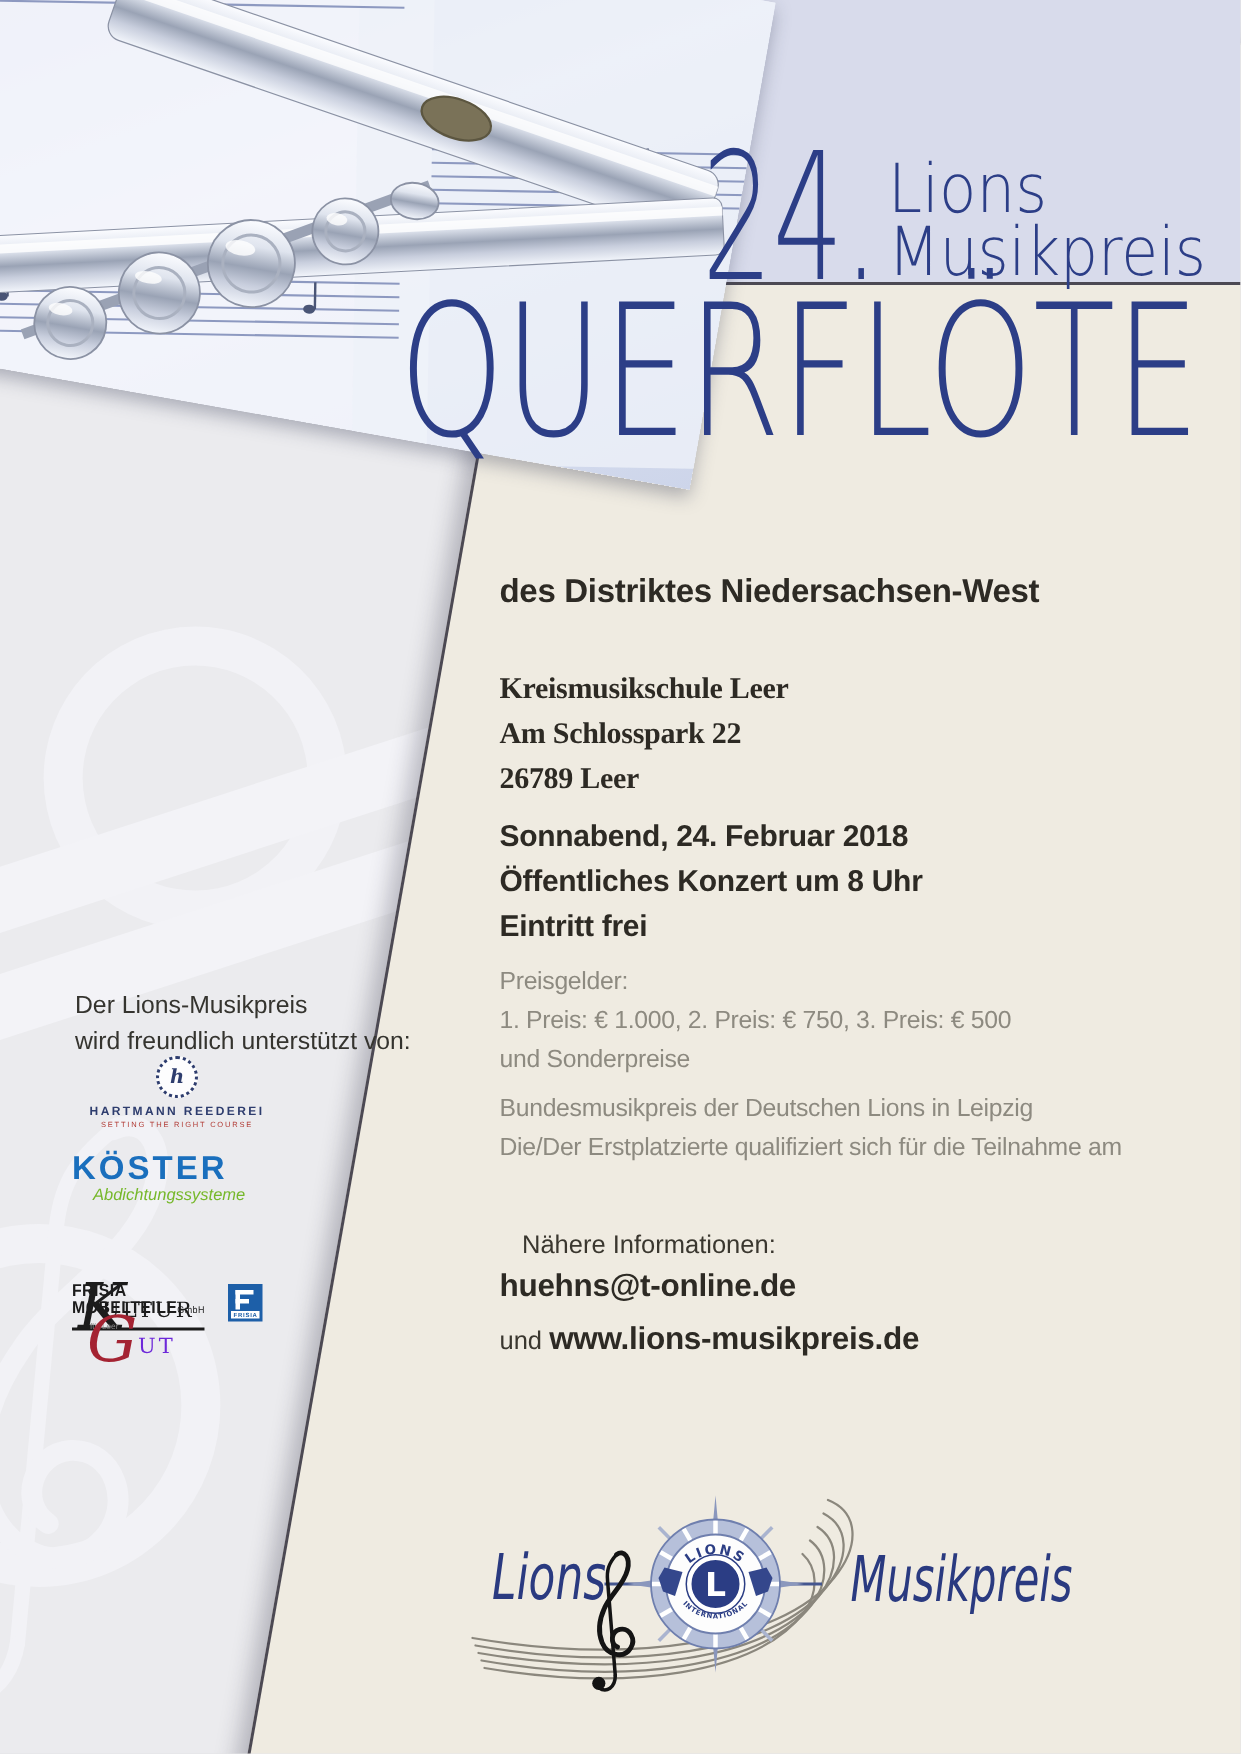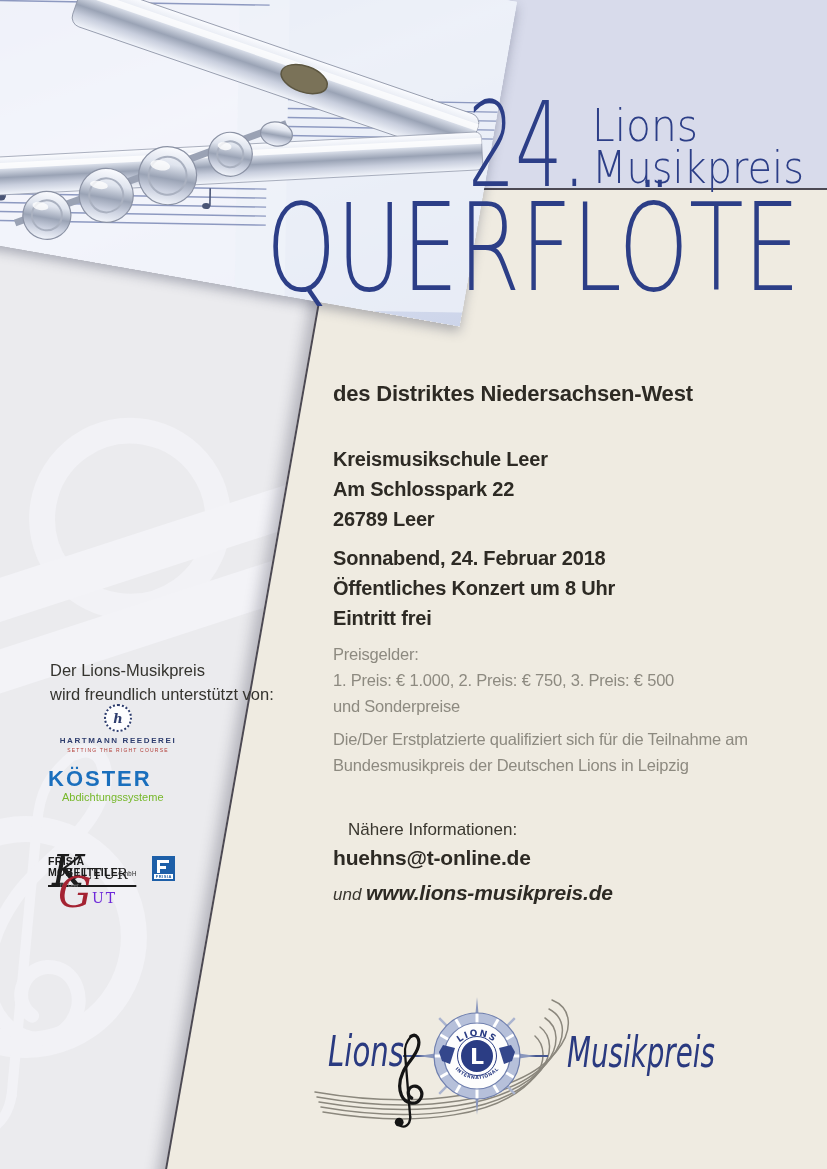--- a/index.html
+++ b/index.html
@@ -37,21 +37,21 @@
   #sb-intro{left:50px;top:658px;font-size:16.5px;color:#35342f;line-height:24px;}
   #hartmann{left:50px;top:704px;width:136px;text-align:center;}
   #hartmann .ring{width:24px;height:24px;border:2px dotted #2e3d6e;border-radius:50%;
      margin:0 auto 4px auto;display:flex;align-items:center;justify-content:center;
      font-family:"DejaVu Serif",serif;font-style:italic;font-weight:bold;
      font-size:13px;color:#2e3d6e;background:#fdfdfe;}
   #hartmann .nm{font-size:8px;font-weight:bold;color:#2e3d6e;letter-spacing:1.6px;}
   #hartmann .tg{font-size:5px;color:#b13a34;letter-spacing:1.2px;margin-top:2px;}
   #koester{left:48px;top:766px;}
   #koester .nm{font-size:22px;font-weight:bold;color:#1a6fbd;letter-spacing:2px;}
-  #koester .tg{font-size:11px;color:#76b82a;margin:-1px 16px 0 14px;}
+  #koester .tg{font-size:11px;font-style:italic;color:#76b82a;margin:-1px 16px 0 14px;}
   #frisia{left:48px;top:812px;display:flex;align-items:flex-start;margin-top:44px;}
   #frisia .txt{font-weight:bold;color:#1b1b1b;font-size:11.5px;line-height:11px;
      letter-spacing:.3px;border-bottom:2px solid #1b1b1b;padding-bottom:6px;transform:scaleX(.92);transform-origin:left;}
   #frisia .gm{font-size:6.5px;font-weight:normal;}
   #frisia .badge{width:23px;height:25px;background:#1d5fa8;margin-left:8px;position:relative;}
   #frisia .badge .f1{position:absolute;left:5px;top:4px;width:12px;height:3px;background:#fff;}
   #frisia .badge .f2{position:absolute;left:5px;top:4px;width:3px;height:13px;background:#fff;}
   #frisia .badge .f3{position:absolute;left:5px;top:10px;width:9px;height:3px;background:#fff;}
   #frisia .badge .bar{position:absolute;left:2px;bottom:2px;right:2px;height:5px;background:#fff;
      font-size:4px;color:#1d5fa8;font-weight:bold;text-align:center;line-height:5px;letter-spacing:.5px;}
@@ -197,46 +197,46 @@
 
 <svg class="abs" style="left:0;top:0" width="827" height="310" viewBox="0 0 827 310">
   <text x="468" y="186" font-size="118" class="thin" textLength="118" lengthAdjust="spacingAndGlyphs">24.</text>
   <text x="592" y="141" font-size="45" class="thin" textLength="106" lengthAdjust="spacingAndGlyphs">Lions</text>
   <text x="592" y="183" font-size="45" class="thin" textLength="212" lengthAdjust="spacingAndGlyphs">Musikpreis</text>
   <text x="266" y="290" font-size="122" class="thin" textLength="534" lengthAdjust="spacingAndGlyphs">QUERFLÖTE</text>
 </svg>
 
 <div class="abs dark-b" style="left:333px;top:381px;font-size:22px;">des Distriktes Niedersachsen-West</div>
 
-<div class="abs dark-b lh30" style="left:333px;top:444px;font-size:20px;">
+<div class="abs dark-b lh30" style="left:333px;top:444px;font-size:20px;font-family:Liberation Serif, serif;">
   <div>Kreismusikschule Leer</div>
   <div>Am Schlosspark 22</div>
   <div>26789 Leer</div>
 </div>
 
 <div class="abs dark-b lh30" style="left:333px;top:543px;font-size:20px;">
   <div>Sonnabend, 24. Februar 2018</div>
   <div>Öffentliches Konzert um 8 Uhr</div>
   <div>Eintritt frei</div>
 </div>
 
 <div class="abs gray-t lh26" style="left:333px;top:641px;font-size:16.5px;">
   <div>Preisgelder:</div>
   <div>1. Preis: € 1.000, 2. Preis: € 750, 3. Preis: € 500</div>
   <div>und Sonderpreise</div>
 </div>
 
 <div class="abs gray-t lh26" style="left:333px;top:726px;font-size:16.5px;">
+  <div>Bundesmusikpreis der Deutschen Lions in Leipzig</div>
   <div>Die/Der Erstplatzierte qualifiziert sich für die Teilnahme am</div>
-  <div>Bundesmusikpreis der Deutschen Lions in Leipzig</div>
 </div>
 
 <div class="abs" style="left:348px;top:820px;font-size:17px;color:#3a372f;">Nähere Informationen:</div>
 <div class="abs dark-b" style="left:333px;top:846px;font-size:21px;">huehns@t-online.de</div>
-<div class="abs" style="left:333px;top:881px;font-size:17px;color:#3a372f;font-style:italic;">
+<div class="abs" style="left:333px;top:881px;font-size:17px;color:#3a372f;">
   <span>und</span>
   <span class="dark-b" style="font-size:21px;">www.lions-musikpreis.de</span>
 </div>
 
 <div id="sb-intro" class="abs">
   <div>Der Lions-Musikpreis</div>
   <div>wird freundlich unterstützt von:</div>
 </div>
 
 <div id="hartmann" class="abs">

